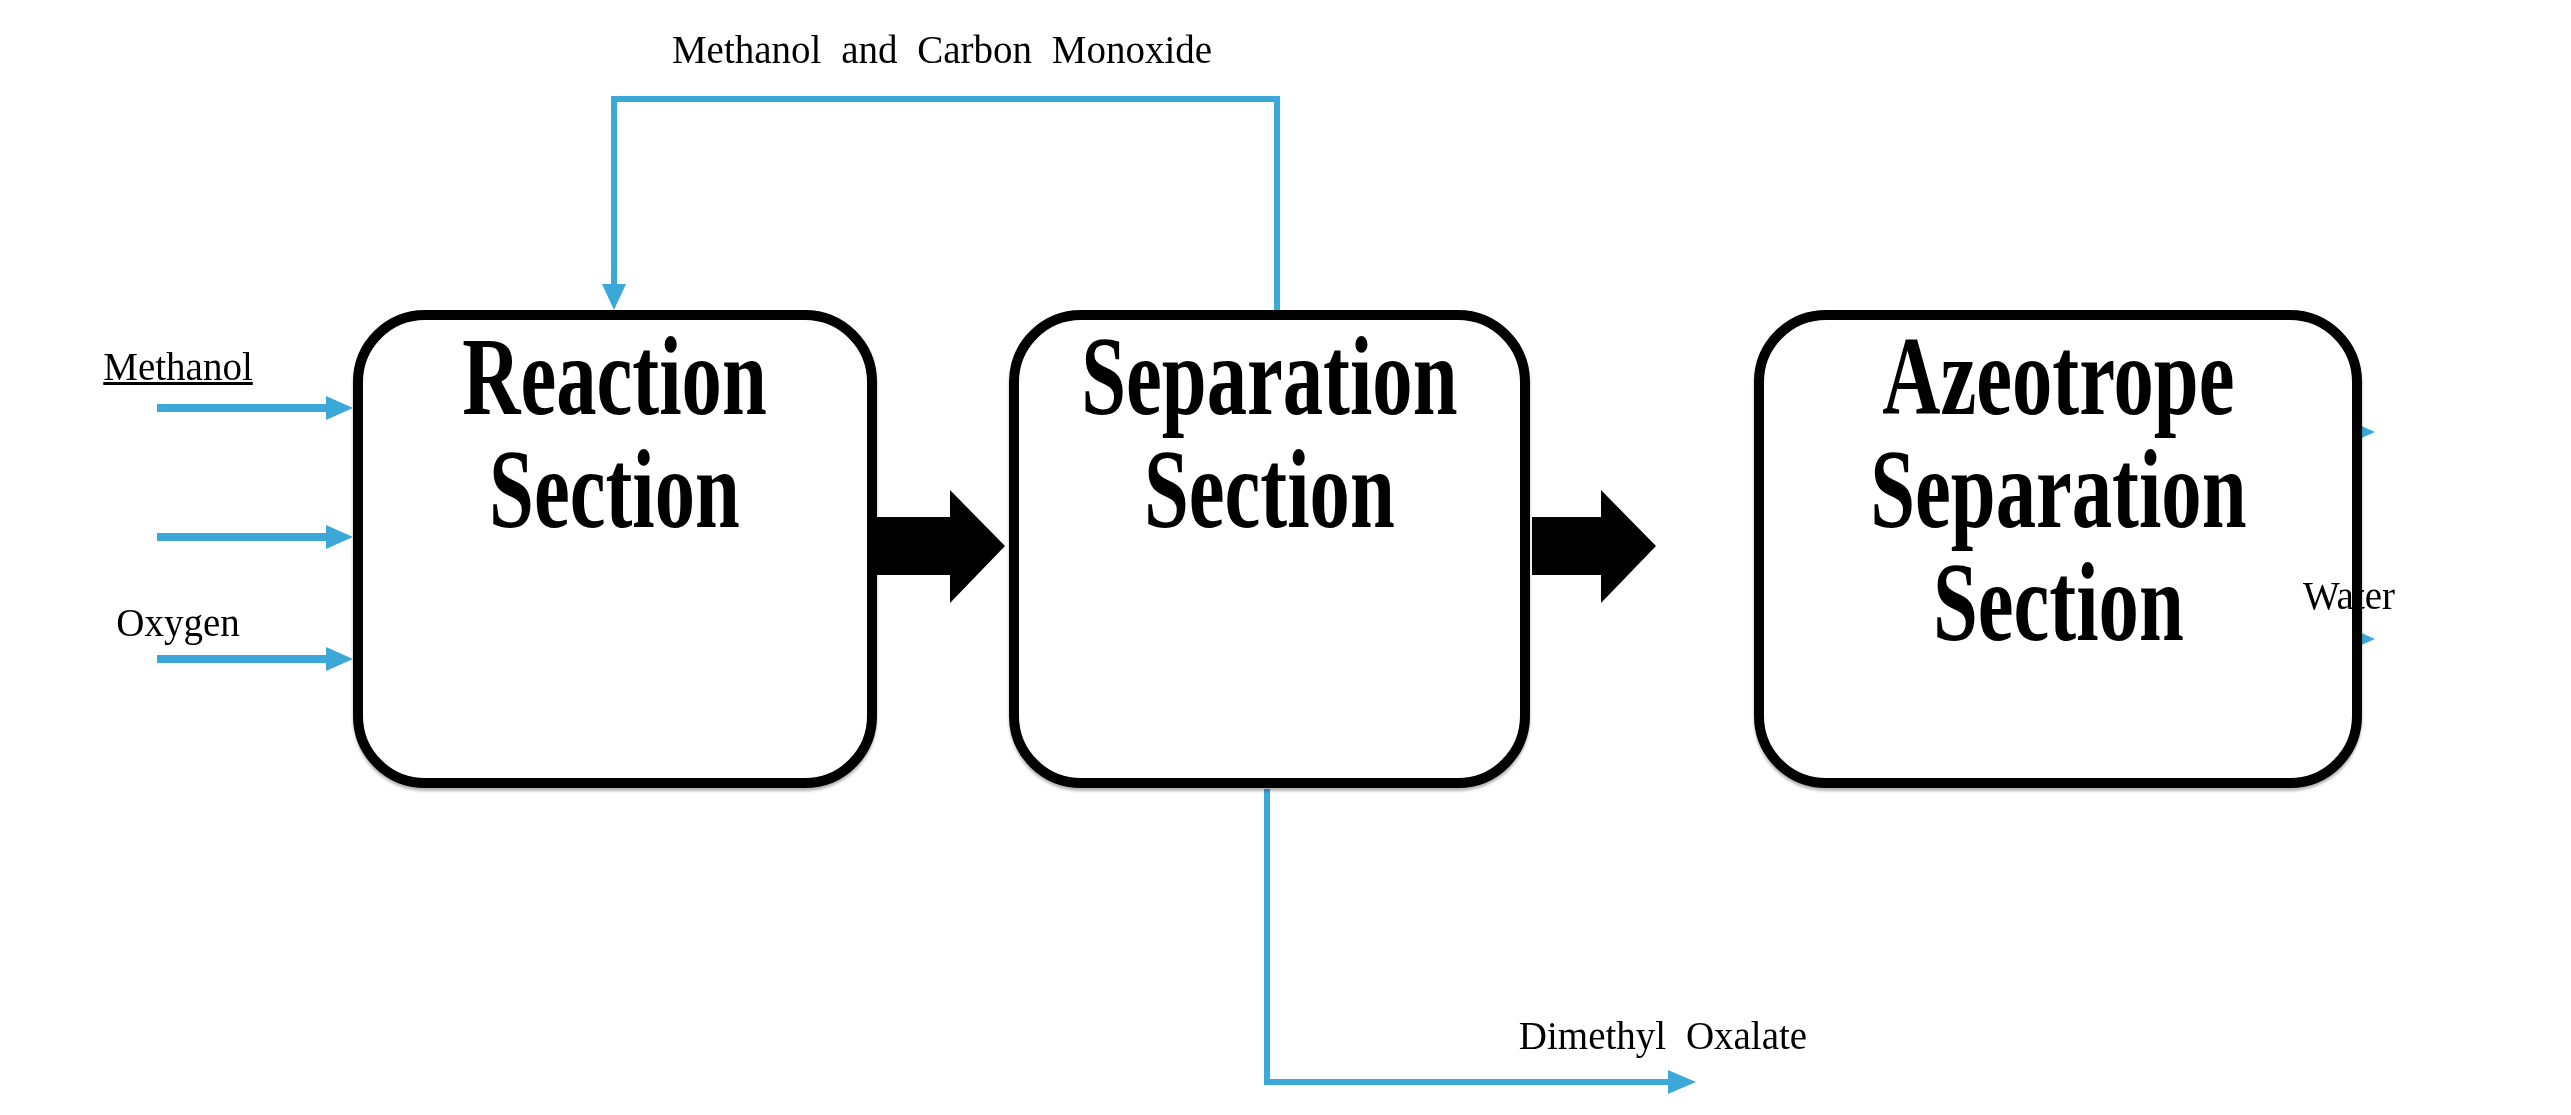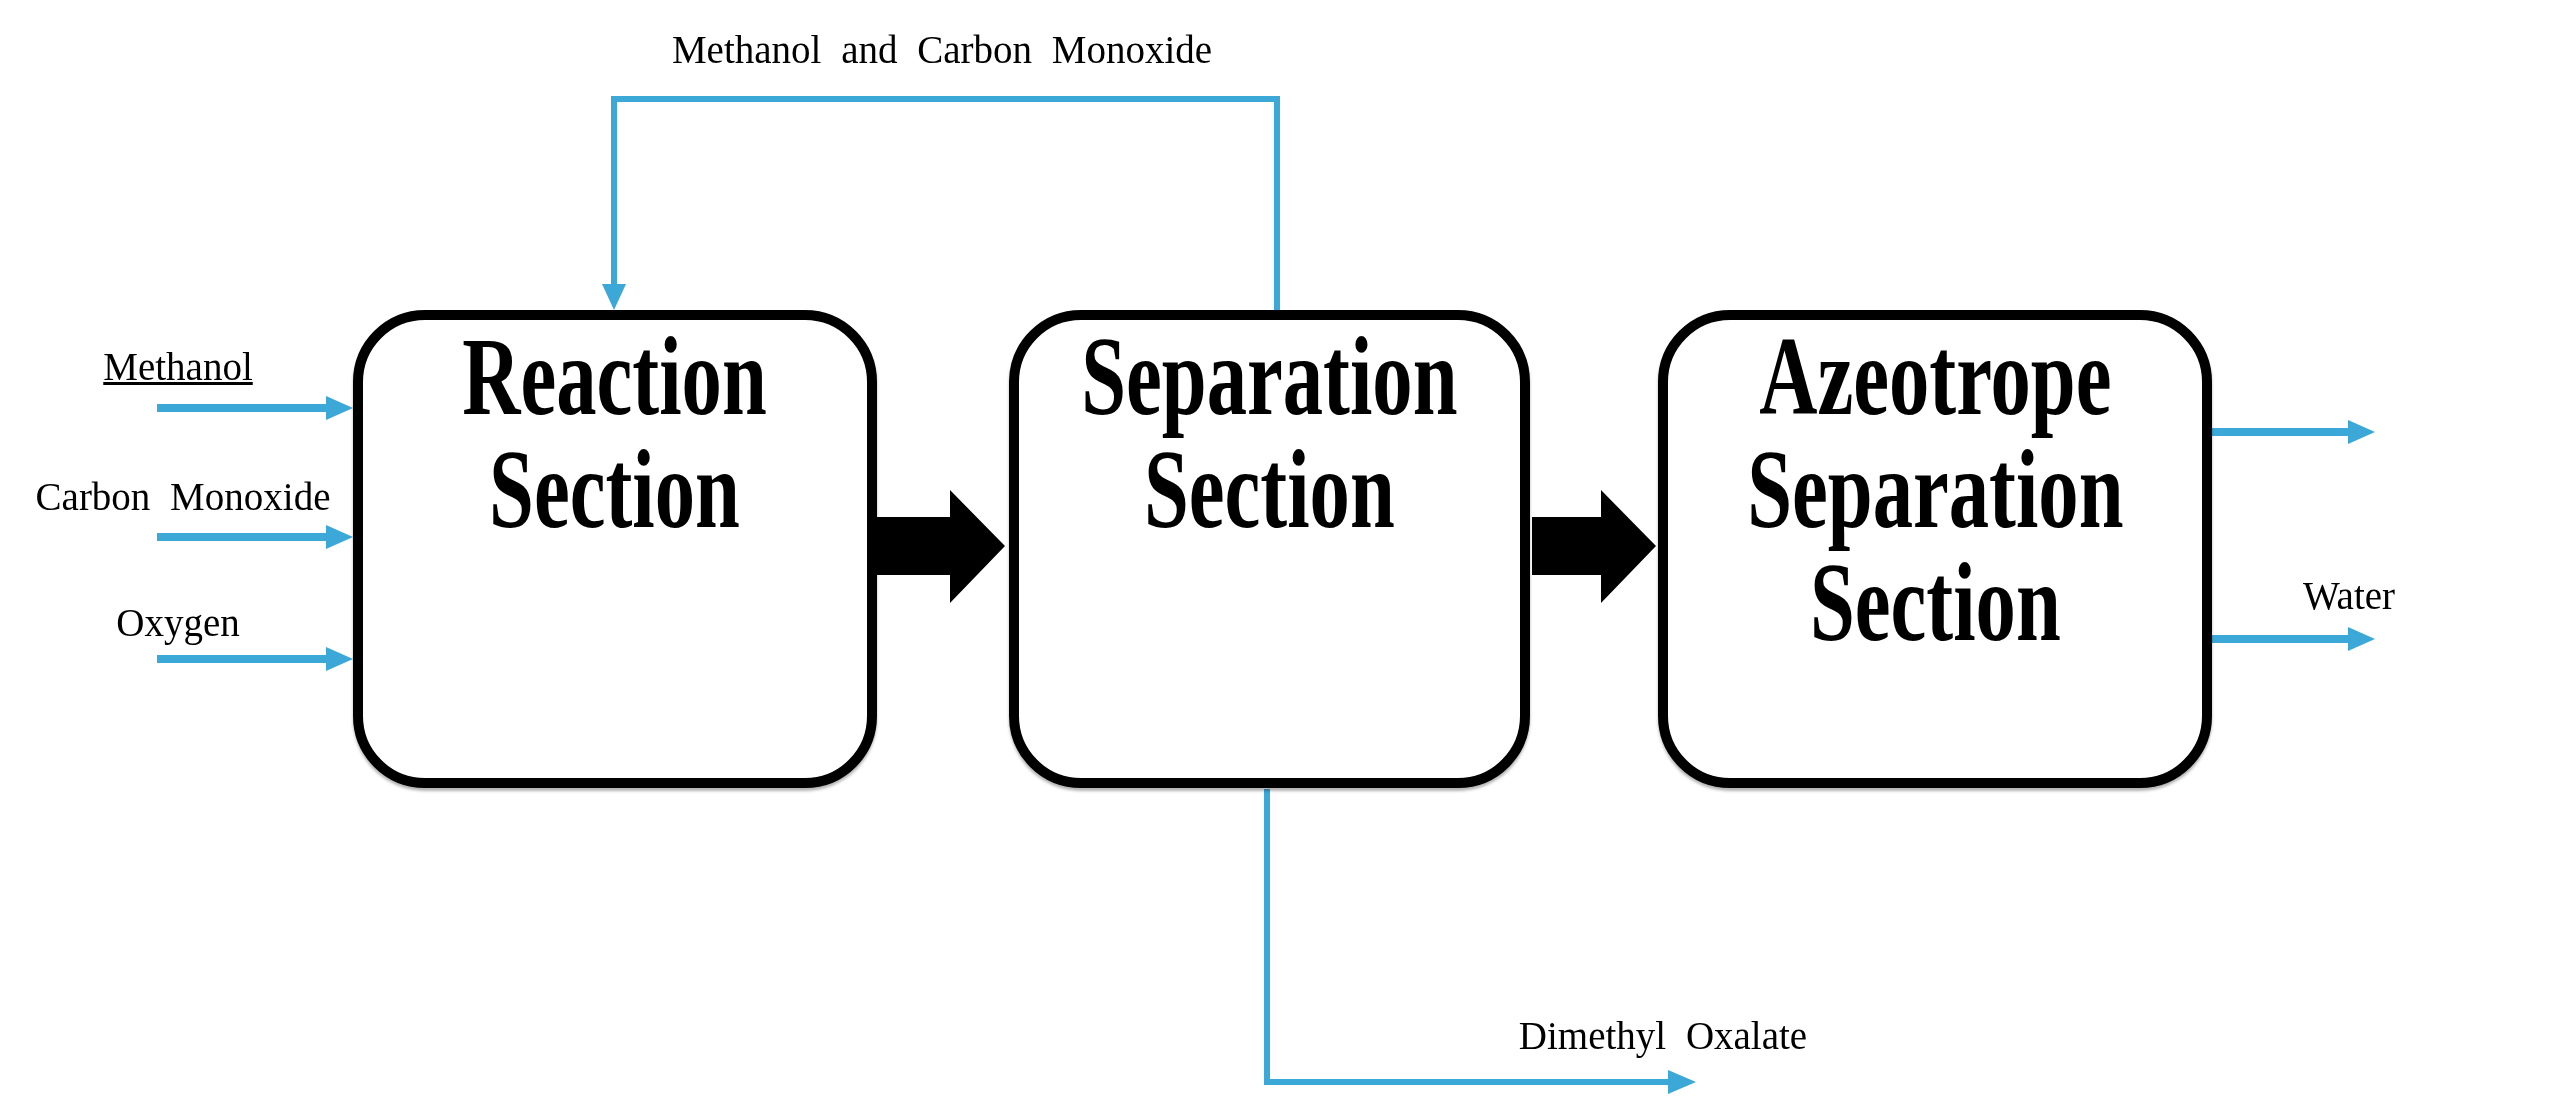--- a/index.html
+++ b/index.html
@@ -121,33 +121,32 @@
     </div>
   </div>
 
   <div class="section-box" style="left:1009px; width:521px;">
     <div class="box-title">
       <span class="tl">Separation</span>
       <span class="tl">Section</span>
     </div>
   </div>
 
-  <div class="section-box" style="left:1658px; width:554px;">
+  <div class="section-box" style="left:1754px; width:608px;">
     <div class="box-title">
       <span class="tl">Azeotrope</span>
       <span class="tl">Separation</span>
       <span class="tl">Section</span>
     </div>
   </div>
 
   <div class="stream-label" style="left:942px; top:24px;">Methanol and Carbon Monoxide</div>
 
   <div class="stream-label" style="left:178px; top:341px;text-decoration:underline;">Methanol</div>
 
-  <div class="stream-label" style="left:183px; top:471px;">Carbon Monoxide</div>
 
   <div class="stream-label" style="left:178px; top:597px;">Oxygen</div>
 
 
   <div class="stream-label" style="left:2349px; top:570px;">Water</div>
 
   <div class="stream-label" style="left:1630px; top:1010px;margin-left:33px;">Dimethyl Oxalate</div>
 
 </div>
 

